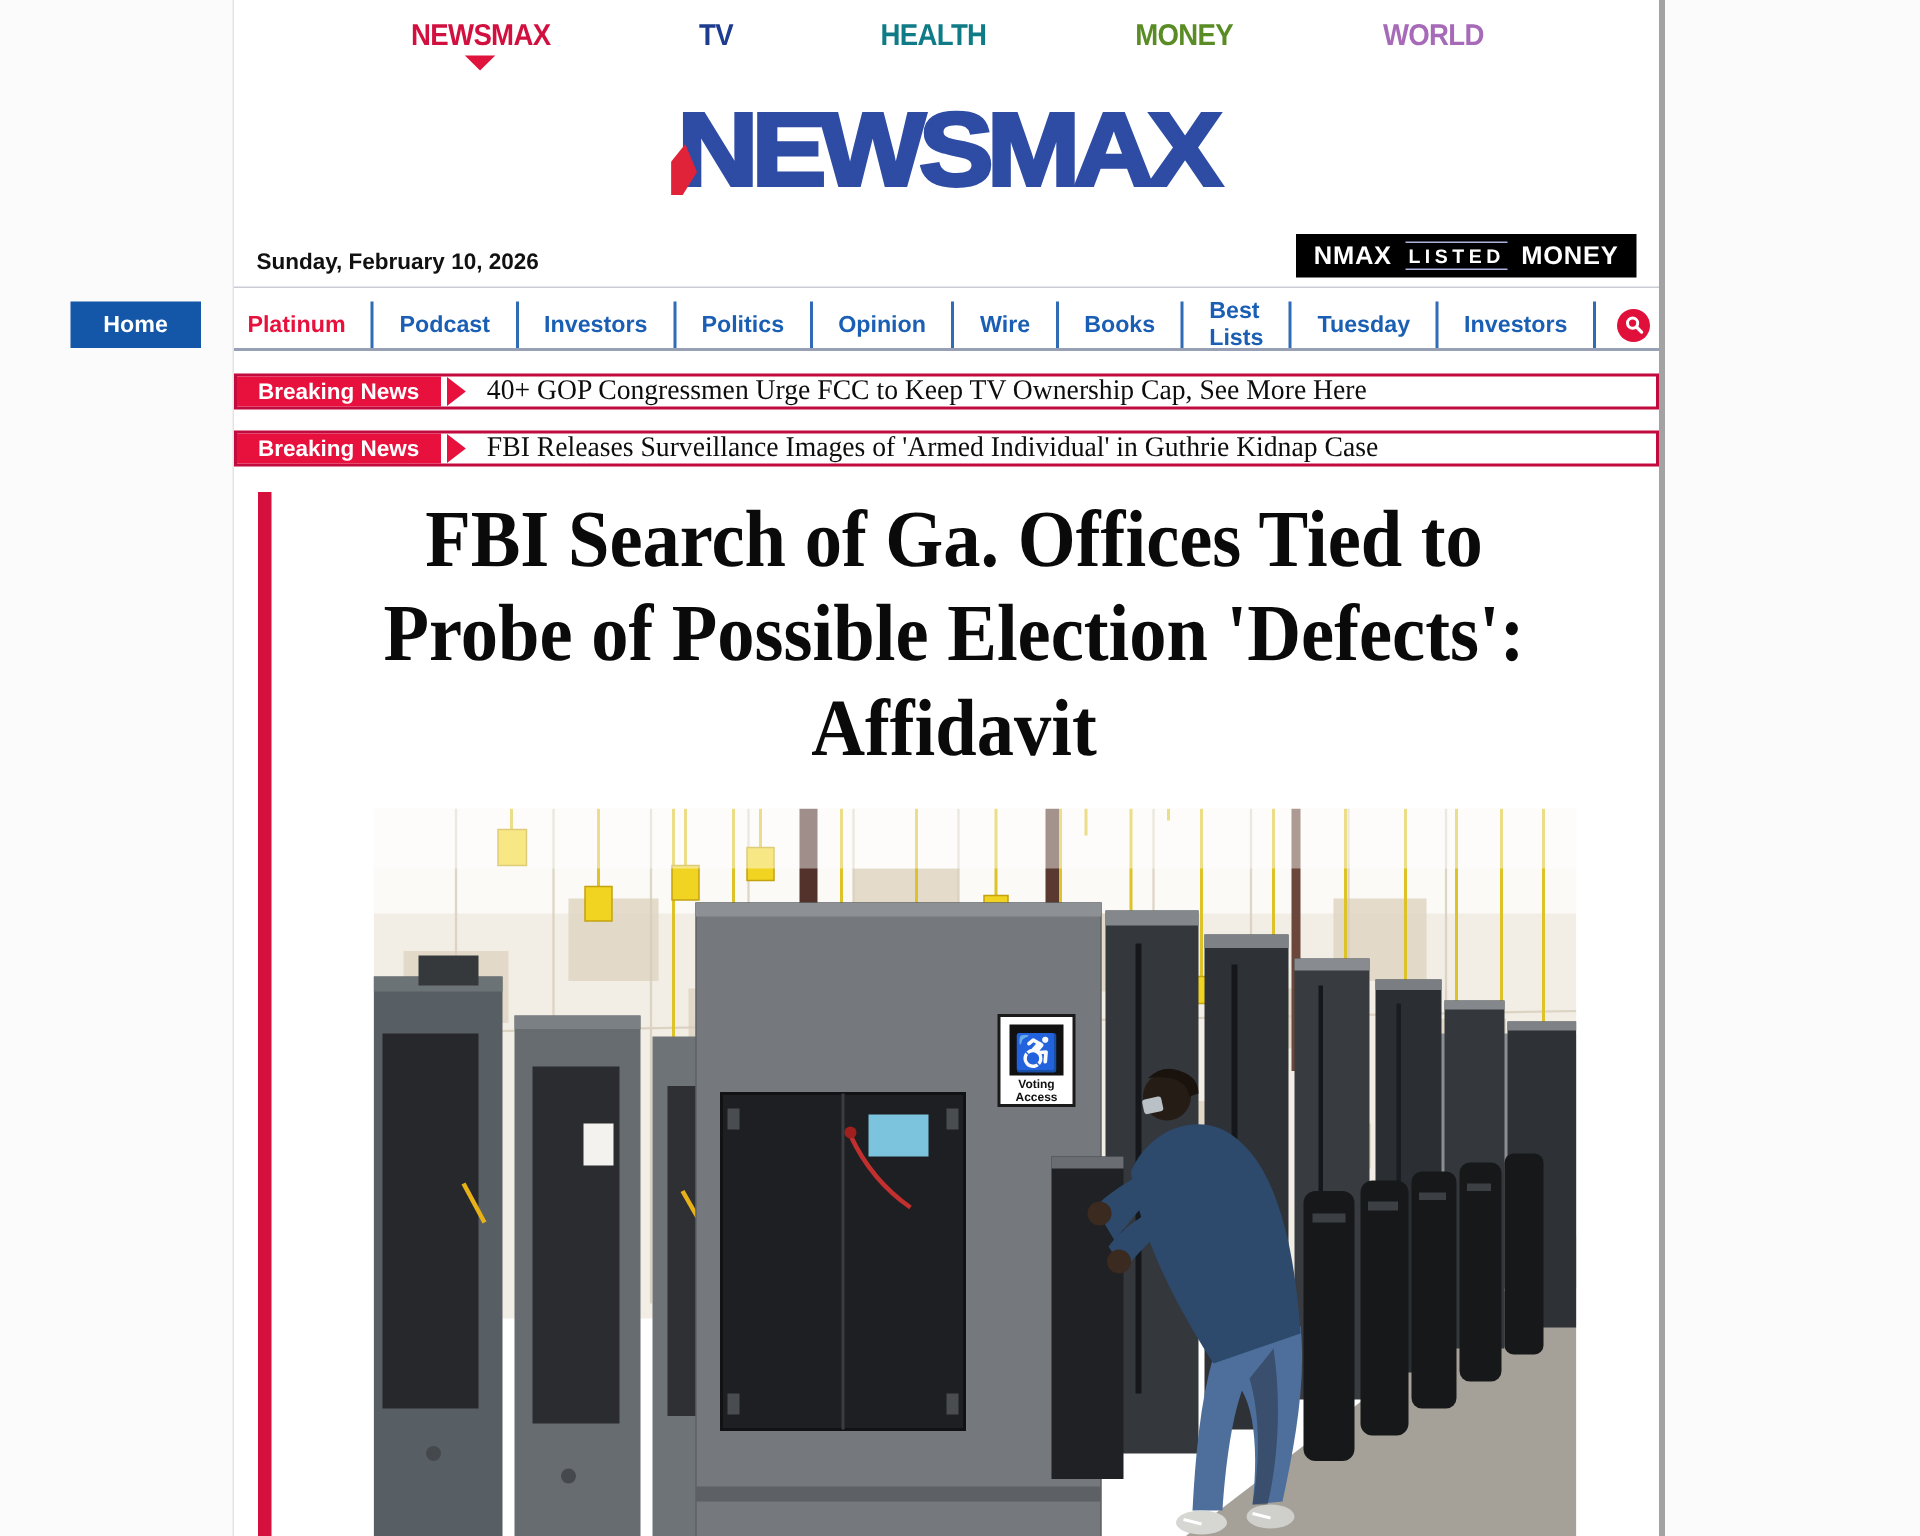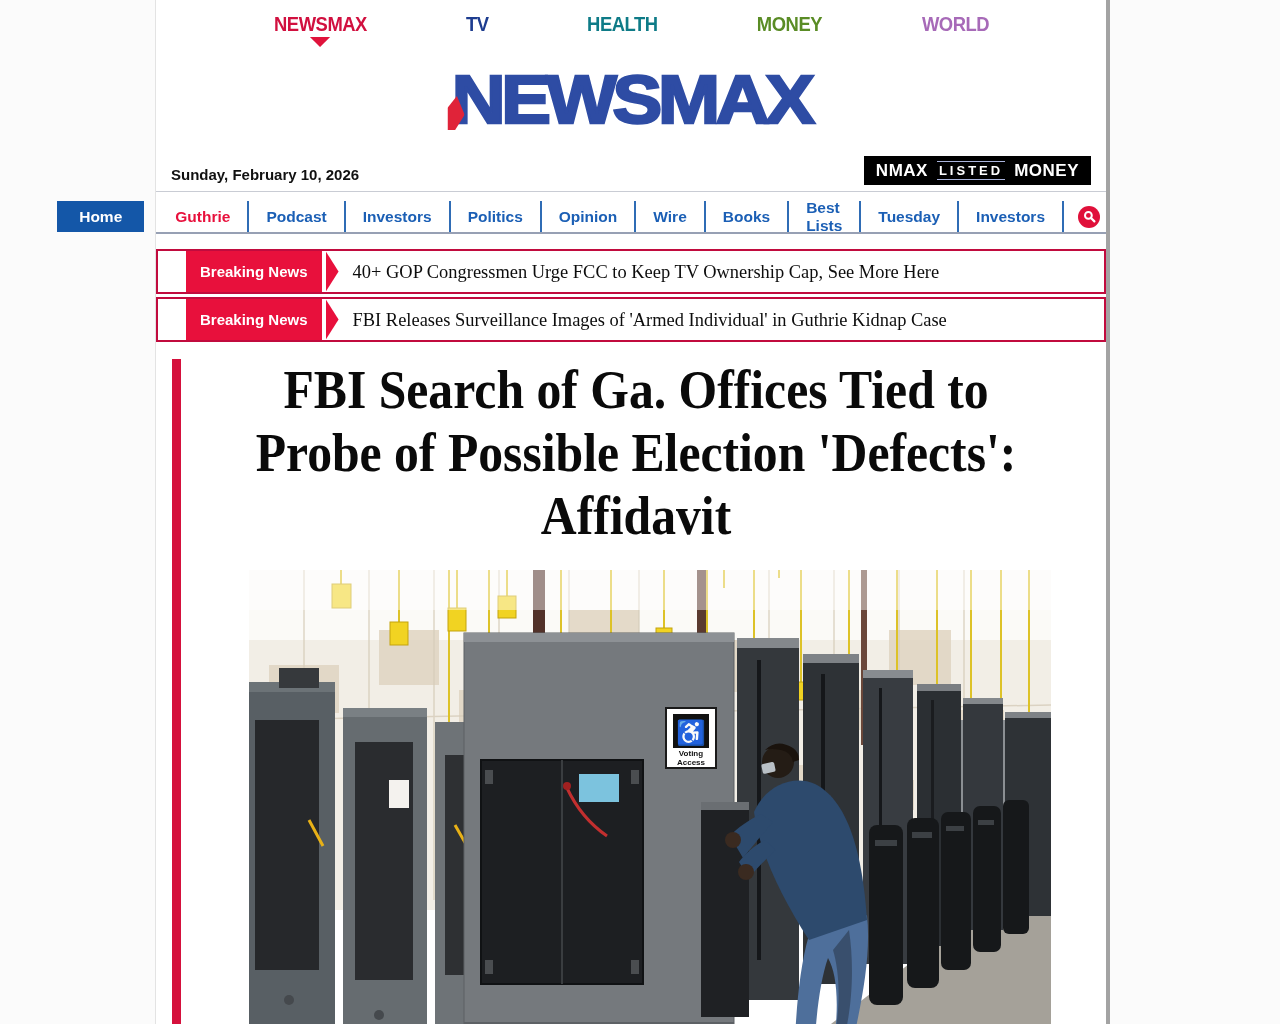--- a/index.html
+++ b/index.html
@@ -48,22 +48,22 @@
                      margin-right:14px; }
   .nav-item.platinum { color:#e8103c; }
   .nav-item.last { border-right:none; }
   .nav-search { display:flex; align-items:center; padding:0 6px 0 14px; cursor:pointer;
                 border-left:2px solid #2f6cb5; }
   .search-circle { width:22px; height:22px; border-radius:50%; background:#e0103a;
                    display:flex; align-items:center; justify-content:center; }
 
   
   .breaking-wrap { margin-top:15px; }
-  .bn-row { display:flex; align-items:stretch; height:45px; border:2px solid #c10b3e;
-            margin-bottom:3px; background:#fff;padding-left:28px; }
+  .bn-row { display:flex; align-items:stretch; height:24px; border:2px solid #c10b3e;
+            margin-bottom:14px; background:#fff; }
   .bn-tag { display:flex; align-items:center; background:#e8103c; color:#fff; font-weight:bold;
             font-size:15px; padding:0 14px; }
   .bn-arrow { width:13px; background:#e8103c; margin-left:4px;
               clip-path:polygon(0 0, 100% 50%, 0 100%); }
   .bn-headline { display:flex; align-items:center; padding-left:14px;
                  font-family:"Liberation Serif", serif; font-size:19px; color:#0d0d0d;
                  transform-origin:left center; transform:scaleX(0.97); cursor:pointer;
                  white-space:nowrap; }
 
   
@@ -113,21 +113,21 @@
     <div class="date-text">Sunday, February 10, 2026</div>
     <div class="nyse-badge">
       <span class="ticker">NMAX</span>
       <span class="listed">LISTED</span>
       <span class="exchange">MONEY</span>
     </div>
   </div>
 
   <div class="main-nav">
     <div class="nav-item active">Home</div>
-    <div class="nav-item platinum">Guthrie</div>
+    <div class="nav-item platinum">Platinum</div>
     <div class="nav-item">Podcast</div>
     <div class="nav-item">Investors</div>
     <div class="nav-item">Politics</div>
     <div class="nav-item">Opinion</div>
     <div class="nav-item">Wire</div>
     <div class="nav-item">Books</div>
     <div class="nav-item">Best Lists</div>
     <div class="nav-item">Tuesday</div>
     <div class="nav-item last">Investors</div>
     <div class="nav-search">

